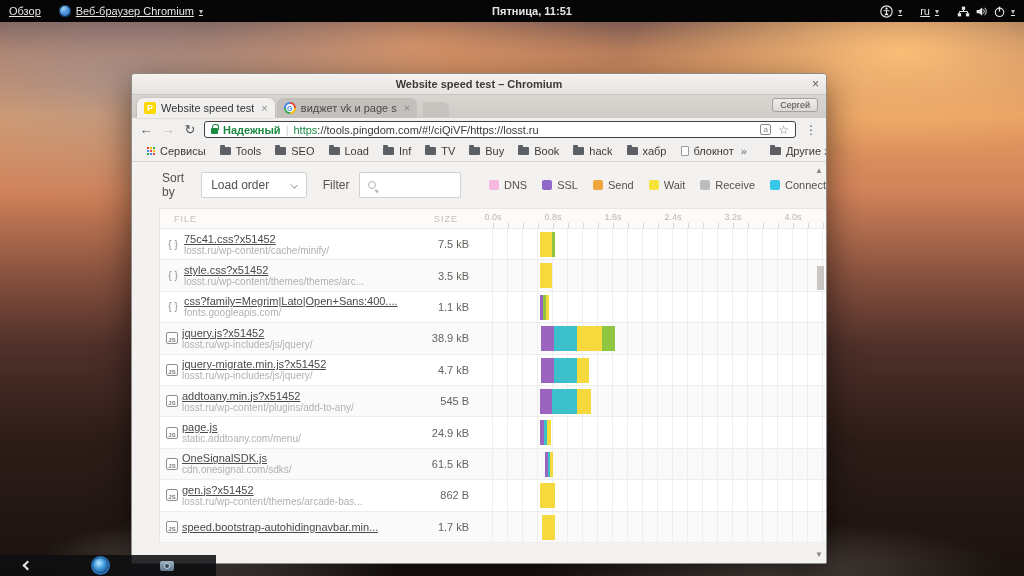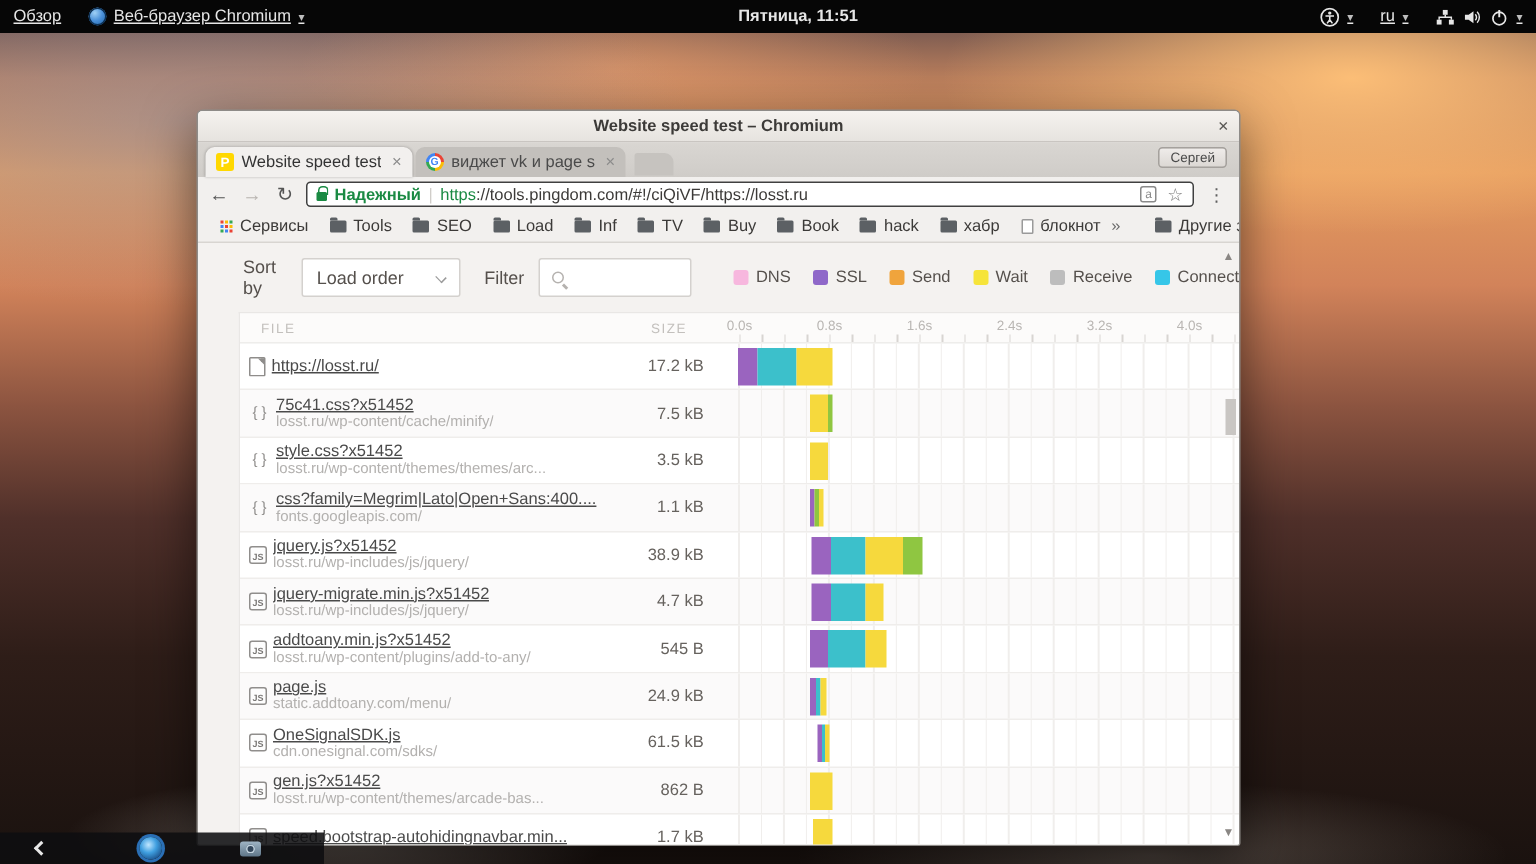--- a/index.html
+++ b/index.html
@@ -344,40 +344,20 @@
               <span class="tick-label" style="left: 333px;">0.0s</span>
               <span class="tick-label" style="left: 393px;">0.8s</span>
               <span class="tick-label" style="left: 453px;">1.6s</span>
               <span class="tick-label" style="left: 513px;">2.4s</span>
               <span class="tick-label" style="left: 573px;">3.2s</span>
               <span class="tick-label" style="left: 633px;">4.0s</span>
             </span>
           <span id="tickmarks"></span>
         </div>
         <div id="tbody">
-  <div class="row">
-    <div class="cell-file">
-      <span class="row-icon icon-doc"></span>
-      <span class="file-texts">
-        <div class="f-name">https://losst.ru/</div>
-
-      </span>
-    </div>
-    <div class="cell-size">17.2 kB</div>
-    <div class="cell-time">
-                <span class="bar-seg" style="left: 3px; width: 13px; background: rgb(154, 100, 191);"></span>
-                <span class="bar-seg" style="left: 16px; width: 26px; background: rgb(60, 192, 203);"></span>
-                <span class="bar-seg" style="left: 42px; width: 24px; background: rgb(246, 217, 61);"></span>
-              </div>
-    <div class="cell-exp">
-      <span class="exp-circle">
-        <span class="exp-chev"></span>
-      </span>
-    </div>
-  </div>
 
   <div class="row">
     <div class="cell-file">
       <span class="row-icon icon-curly">{ }</span>
       <span class="file-texts">
         <div class="f-name">75c41.css?x51452</div>
         <div class="f-path">losst.ru/wp-content/cache/minify/</div>
       </span>
     </div>
     <div class="cell-size">7.5 kB</div>

